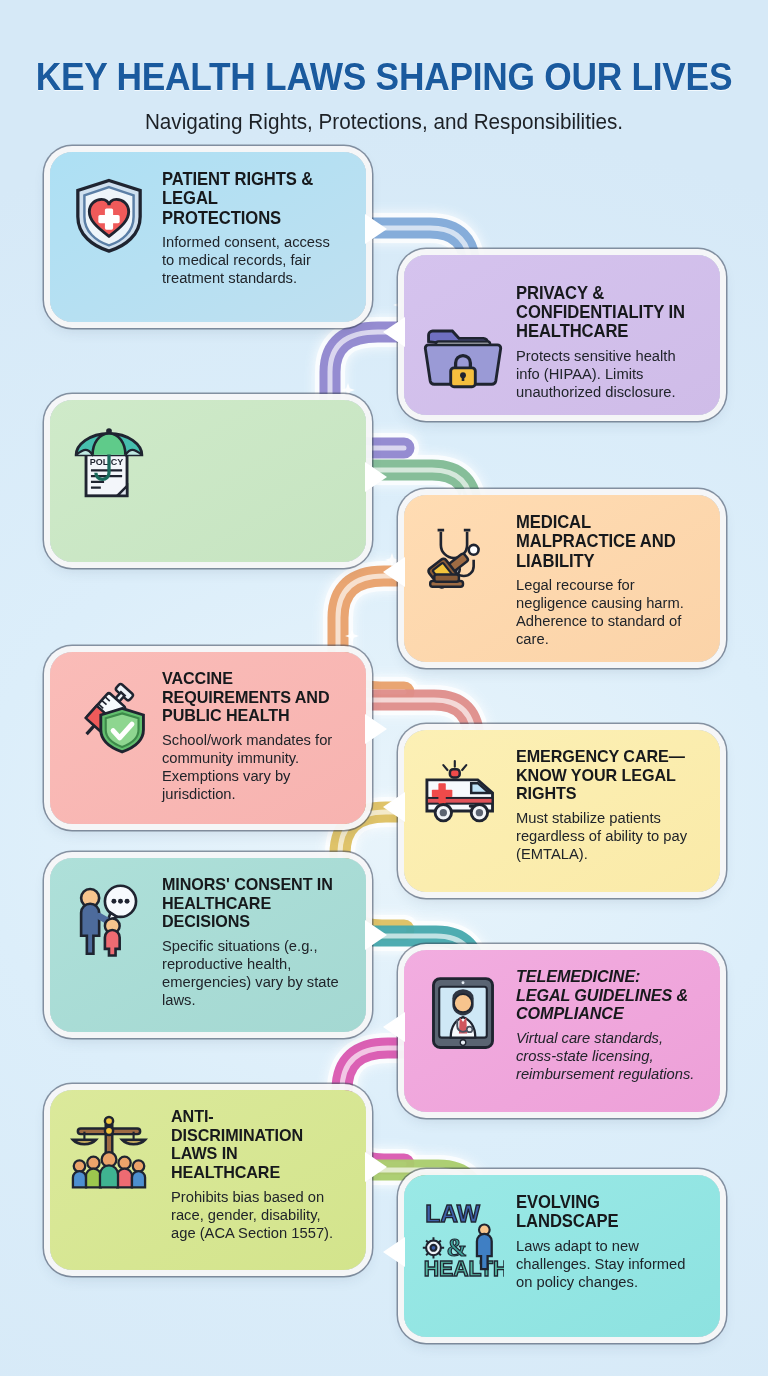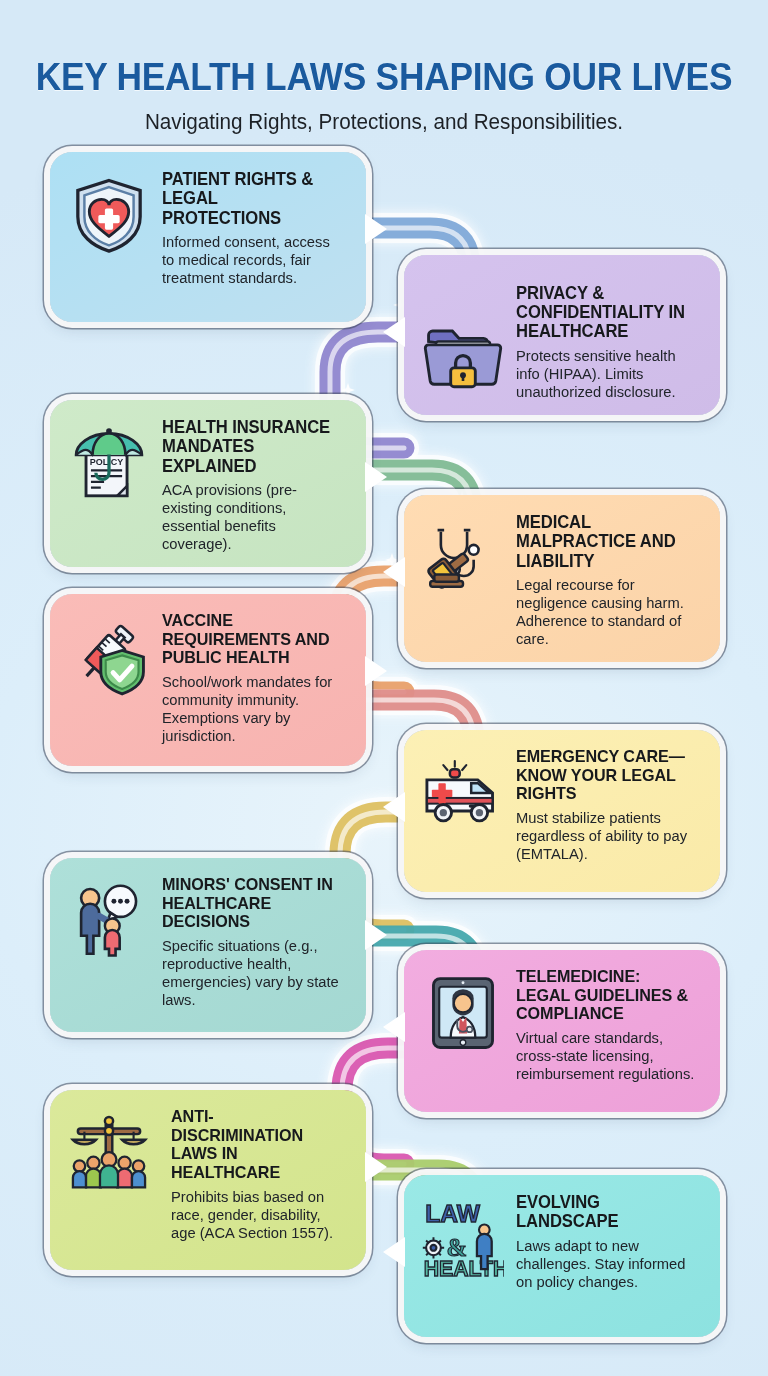--- a/index.html
+++ b/index.html
@@ -227,24 +227,20 @@
 <g stroke="#1f2430" stroke-width="2.6">
             <path d="M28 59h38M28 66h38M28 73h16M28 80h12"></path>
           </g>
 <path d="M50 14 C26 14 10 28 10 40 h80 C90 28 74 14 50 14 Z" fill="#46bfae" stroke="#1f2430" stroke-width="3.5"></path>
 <path d="M10 40 C20 32 24 32 30 40 C36 32 44 32 50 40 C56 32 64 32 70 40 C76 32 80 32 90 40" fill="#bfe9e2" stroke="#1f2430" stroke-width="3"></path>
 <path d="M30 40 C30 26 38 14 50 14 C62 14 70 26 70 40" fill="#5fcb8a" stroke="#1f2430" stroke-width="3.2"></path>
 <path d="M50 40 v22 a8 8 0 0 1-16 0" fill="none" stroke="#1a6b5d" stroke-width="4"></path>
 <circle cx="50" cy="11" r="3.5" fill="#1f2430"></circle>
         </svg>
       </div>
-      <div class="txt">
-        <div class="card-title">HEALTH INSURANCE MANDATES EXPLAINED</div>
-        <div class="card-desc">ACA provisions (pre-existing conditions, essential benefits coverage).</div>
-      </div>
     </div>
     <div class="card right c4" style="top: 495px; min-height: 162px; background: linear-gradient(150deg, rgb(255, 220, 179) 0%, rgb(251, 211, 168) 100%);">
       <div class="notch"></div>
       <div class="icon-wrap">
         <svg viewBox="0 0 100 100">
 <g stroke="#1f2430" stroke-width="3.2" fill="none">
 <path d="M55 18 v16 a16 16 0 0 1-32 0 V18"></path>
             <path d="M51 16h8M19 16h8"></path>
 <path d="M39 50 v10 a12 12 0 0 0 24 0 v-8"></path>
             <circle cx="63" cy="40" r="6" fill="#fff"></circle>
@@ -258,21 +254,21 @@
           </g>
 <rect x="10" y="78" width="40" height="7" rx="3" fill="#9e6b43" stroke="#1f2430" stroke-width="3"></rect>
 <rect x="15" y="70" width="30" height="9" rx="3" fill="#8a5c38" stroke="#1f2430" stroke-width="3"></rect>
         </svg>
       </div>
       <div class="txt">
         <div class="card-title">MEDICAL MALPRACTICE AND LIABILITY</div>
         <div class="card-desc">Legal recourse for negligence causing harm. Adherence to standard of care.</div>
       </div>
     </div>
-    <div class="card left c5" style="top: 594px; min-height: 172px; background: linear-gradient(150deg, rgb(250, 188, 184) 0%, rgb(247, 179, 176) 100%);">
+    <div class="card left c5" style="top: 652px; min-height: 172px; background: linear-gradient(150deg, rgb(250, 188, 184) 0%, rgb(247, 179, 176) 100%);">
       <div class="notch"></div>
       <div class="icon-wrap">
         <svg viewBox="0 0 100 100">
 <g transform="rotate(42 46 46)">
 <rect x="36" y="8" width="22" height="10" rx="3" fill="#eef3f8" stroke="#1f2430" stroke-width="3"></rect>
 <rect x="44" y="16" width="6" height="10" fill="#eef3f8" stroke="#1f2430" stroke-width="3"></rect>
 <rect x="33" y="26" width="28" height="42" rx="3" fill="#f6fafd" stroke="#1f2430" stroke-width="3.2"></rect>
 <rect x="33" y="48" width="28" height="20" fill="#ef5a5a" stroke="#1f2430" stroke-width="3"></rect>
 <path d="M47 68 v14" stroke="#1f2430" stroke-width="4"></path>
 <g stroke="#1f2430" stroke-width="2">
@@ -331,21 +327,21 @@
 <path d="M38 44 l14 8" fill="none" stroke="#1f2430" stroke-width="3" stroke-linecap="round" opacity=".0"></path>
 <circle cx="54" cy="56" r="9" fill="#f7c48d" stroke="#1f2430" stroke-width="3"></circle>
 <path d="M45 70 a9 9 0 0 1 18 0 v14 h-5 v8 h-8 v-8 h-5 Z" fill="#ee6b72" stroke="#1f2430" stroke-width="3.2"></path>
         </svg>
       </div>
       <div class="txt">
         <div class="card-title">MINORS' CONSENT IN HEALTHCARE DECISIONS</div>
         <div class="card-desc">Specific situations (e.g., reproductive health, emergencies) vary by state laws.</div>
       </div>
     </div>
-    <div class="card right c8" style="top: 950px; min-height: 162px; background: linear-gradient(150deg, rgb(242, 173, 224) 0%, rgb(237, 160, 216) 100%);">
+    <div class="card right c8" style="top: 950px; min-height: 162px; background: linear-gradient(150deg, rgb(242, 173, 224) 0%, rgb(237, 160, 216) 100%); font-style: italic;">
       <div class="notch"></div>
       <div class="icon-wrap">
         <svg viewBox="0 0 100 100">
 <rect x="14" y="8" width="72" height="84" rx="8" fill="#5a6472" stroke="#1f2430" stroke-width="3.5"></rect>
 <rect x="21" y="18" width="58" height="62" rx="3" fill="#cfe8f6" stroke="#1f2430" stroke-width="2.6"></rect>
 <circle cx="50" cy="13" r="1.8" fill="#e7eef5"></circle>
           <circle cx="50" cy="86" r="3.4" fill="#e7eef5" stroke="#1f2430" stroke-width="1.6"></circle>
 <path d="M37 32 a13 11 0 0 1 26 0 v8 a13 13 0 0 1-26 0 Z" fill="#2f3542"></path>
 <circle cx="50" cy="38" r="11" fill="#f7c48d" stroke="#1f2430" stroke-width="2.2"></circle>
 <path d="M35 80 c0-14 7-22 15-25 l0 0 c8 3 15 11 15 25 Z" fill="#f7fafd" stroke="#1f2430" stroke-width="2.8"></path>

